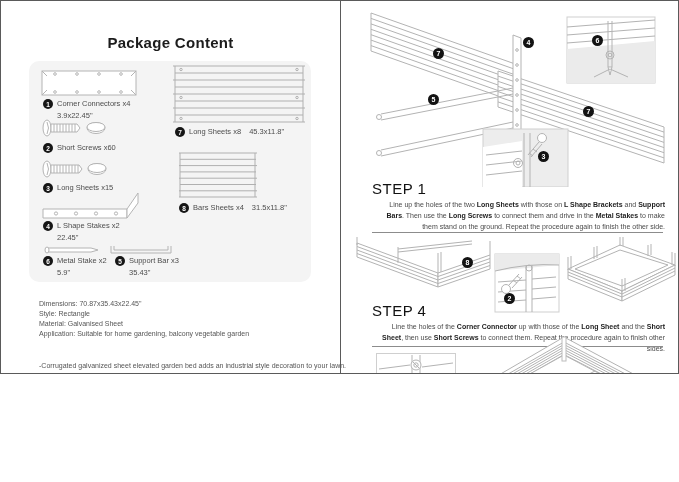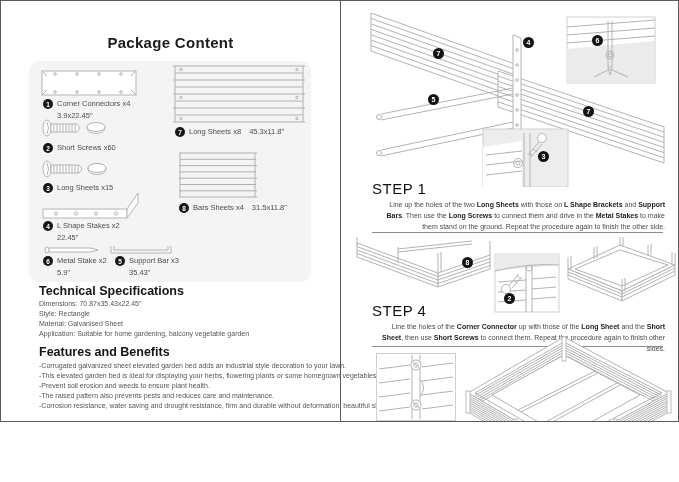--- a/index.html
+++ b/index.html
@@ -1,17 +1,17 @@
 <!DOCTYPE html>
 <html><head>
 <meta charset="utf-8">
 <style>
   * { margin:0; padding:0; box-sizing:border-box; }
   html,body { width:679px; height:482px; background:#fff; font-family:"Liberation Sans", sans-serif; }
-  .page { position:absolute; left:0; top:0; width:679px; height:422px; border:1px solid #5a5a5a; background:#fff; overflow:hidden; }
+  .page { position:absolute; left:0; top:0; width:679px; height:374px; border:1px solid #5a5a5a; background:#fff; overflow:hidden; }
   .half { position:absolute; top:0; height:100%; }
   .left-half  { left:0; width:340px; border-right:1px solid #5a5a5a; }
   .right-half { left:341px; width:338px;text-align:right; }
 
   .pc-title { position:absolute; left:0; top:33px; width:100%; text-align:center;
               font-size:15px; font-weight:700; color:#1c1c1c; letter-spacing:.3px; }
 
   .parts-panel { position:absolute; left:28px; top:60px; width:282px; height:221px;
                  background:#f4f4f4; border-radius:10px; }
 
@@ -191,27 +191,25 @@
             <line x1="3" y1="33.5" x2="79" y2="33.5"></line>
           <line x1="2" y1="39.8" x2="80" y2="39.8"></line>
             <line x1="2" y1="46" x2="80" y2="46"></line>
         </g>
       </svg>
       <div class="pc-item" style="left:150px;top:142px">
         <span class="num-balloon">8</span><span>Bars Sheets x4</span><span class="pc-dims-inline">31.5x11.8"</span>
       </div>
     </div>
 
-    <div class="spec-head" style="top:283px">Technical Specifications</div>
     <div class="spec-line" style="top:299px">Dimensions: 70.87x35.43x22.45"</div>
     <div class="spec-line" style="top:309px">Style: Rectangle</div>
     <div class="spec-line" style="top:319px">Material: Galvanised Sheet</div>
     <div class="spec-line" style="top:329px">Application: Suitable for home gardening, balcony vegetable garden</div>
 
-    <div class="spec-head" style="top:344px">Features and Benefits</div>
     <div class="spec-line" style="top:361px">-Corrugated galvanized sheet elevated garden bed adds an industrial style decoration to your lawn.</div>
     <div class="spec-line" style="top:371px">-This elevated garden bed is ideal for displaying your herbs, flowering plants or some homegrown vegetables.</div>
     <div class="spec-line" style="top:381px">-Prevent soil erosion and weeds to ensure plant health.</div>
     <div class="spec-line" style="top:391px">-The raised pattern also prevents pests and reduces care and maintenance.</div>
     <div class="spec-line" style="top:401px">-Corrosion resistance, water saving and drought resistance, firm and durable without deformation, beautiful shape</div>
   </div>
 
   <div class="half right-half">
 
     <div class="diagram" style="left:4px;top:4px;width:335px;height:182px">

